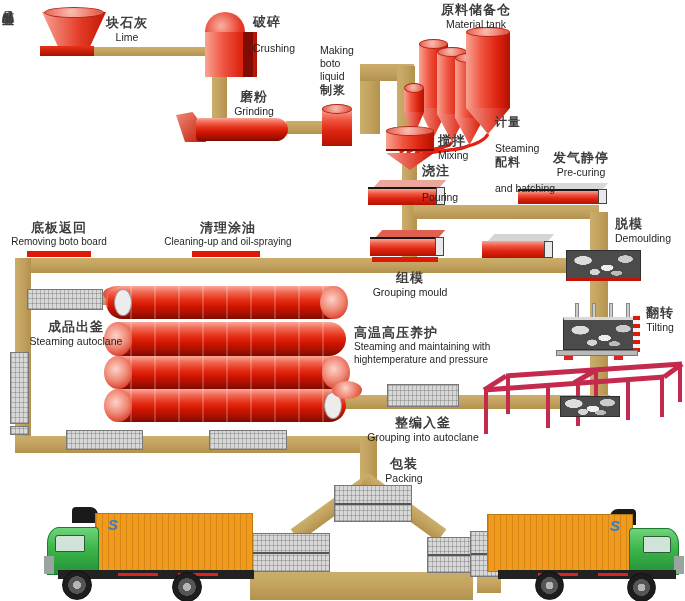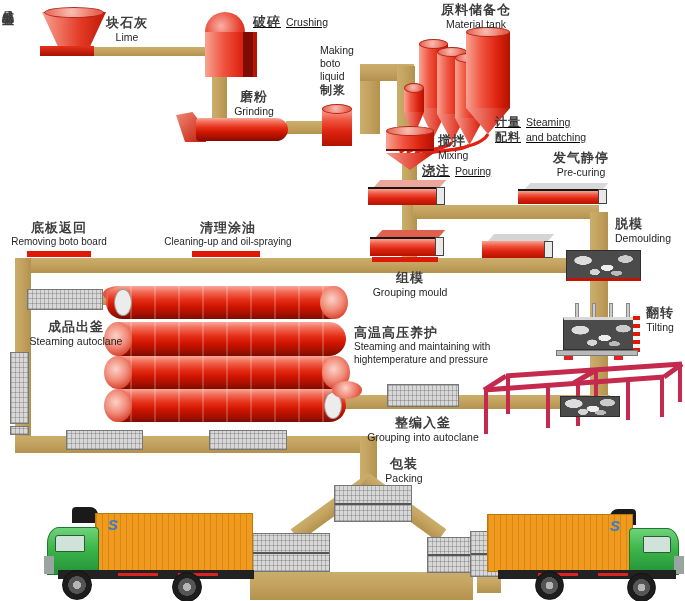--- a/index.html
+++ b/index.html
@@ -36,21 +36,21 @@
   .bf{border-top:2px solid #161616;}
   .bs{width:9px;background:#e9e9e9;border:1px solid #444;}
   .redbar{background:#e01808;height:6px;}
   .wheel{border-radius:50%;background:radial-gradient(circle,#b5b5b5 0 20%,#555 21% 44%,#1d1d1d 45% 100%);border:1px solid #111;}
   
   .lbl{line-height:1.25;white-space:nowrap;}
   .cn{font-weight:bold;font-size:13px;color:#3c3c3c;letter-spacing:1px;position:static;}
   .en{font-size:10.5px;color:#1f1f1f;position:static;}
   .col{display:flex;flex-direction:column;align-items:center;}
   .colL{display:flex;flex-direction:column;align-items:flex-start;}
-  .row{display:flex;flex-direction:row;align-items:baseline;gap:5px;text-decoration:underline;}
+  .row{display:flex;flex-direction:column;align-items:baseline;gap:12px;}
   .vtxt{writing-mode:vertical-rl;text-orientation:upright;}
 </style>
 </head>
 <body>
 
 <div class="stage">
 
   <div class="pipe" style="left:90px;top:47px;width:120px;height:9px"></div>
   <div class="pipev" style="left:212px;top:74px;width:15px;height:46px"></div>
   <div class="pipe" style="left:286px;top:121px;width:42px;height:13px"></div>

